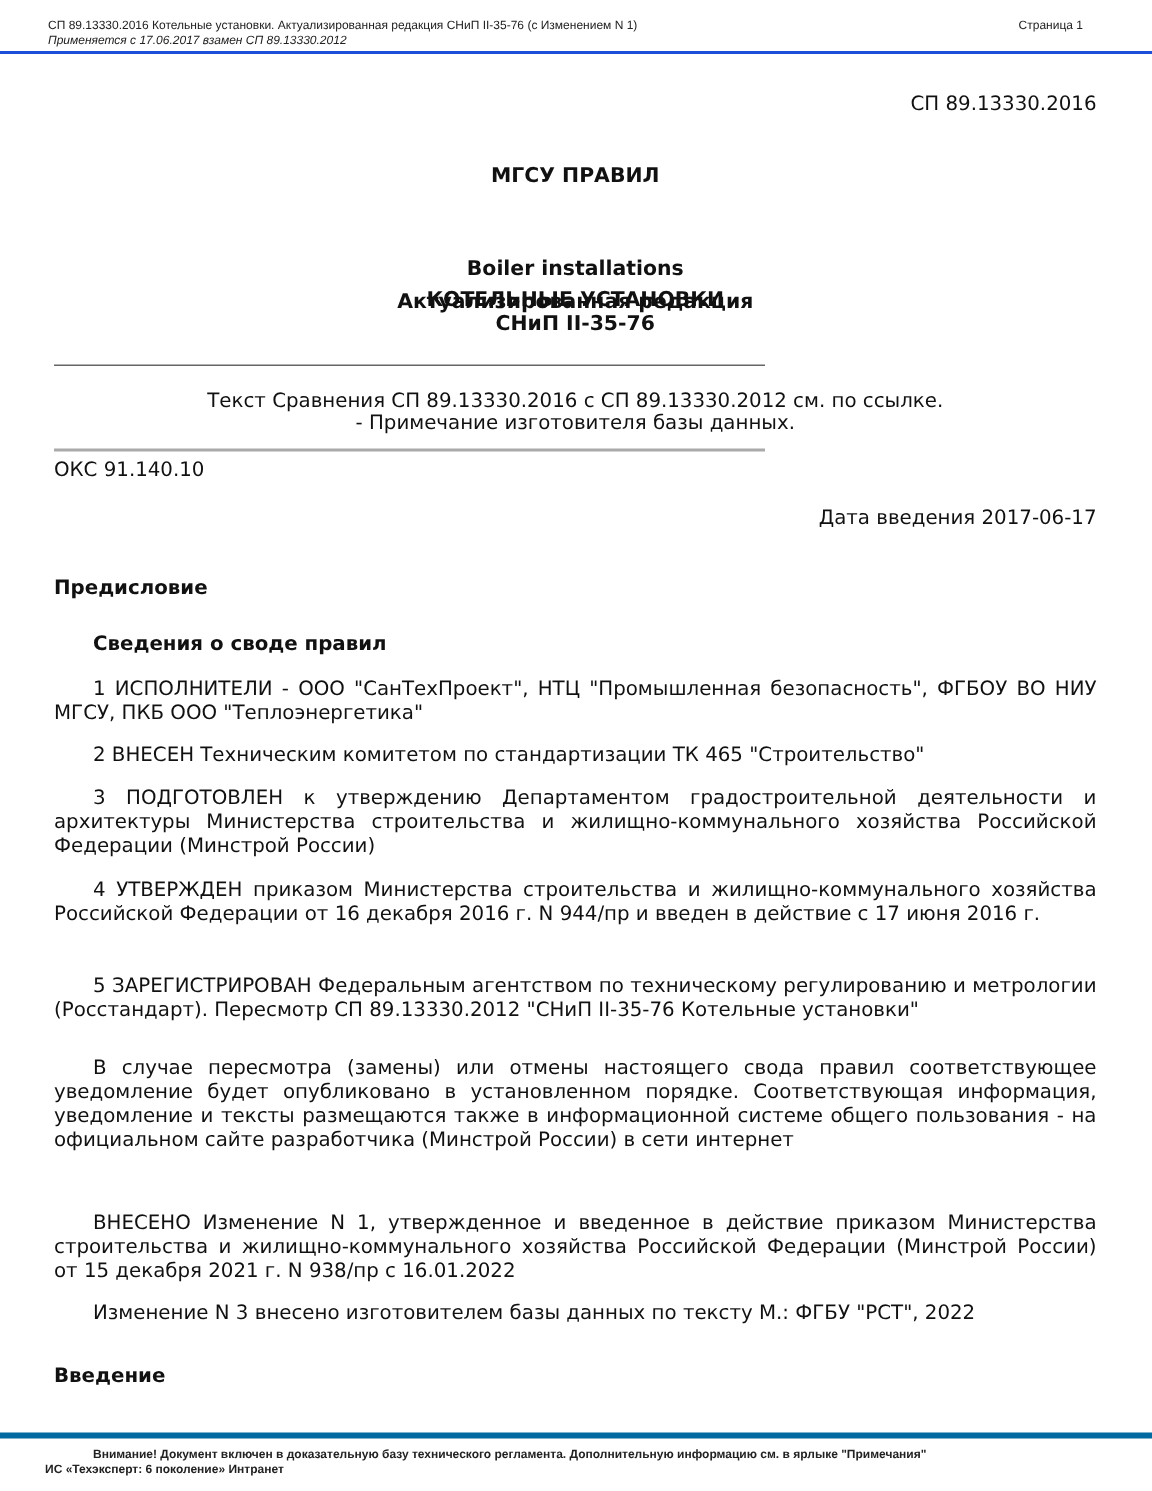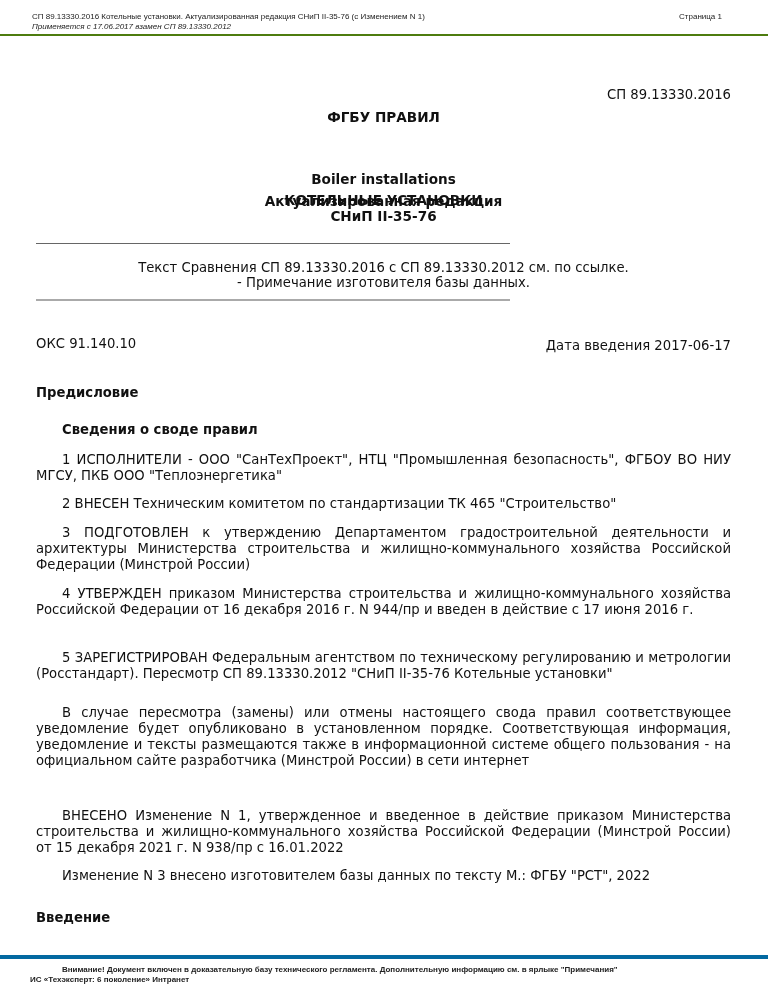--- a/index.html
+++ b/index.html
@@ -15,21 +15,21 @@
       color: #111111;
       font-family: "DejaVu Sans", sans-serif;
     }
 
     
     .page-header {
       position: absolute;
       left: 0; top: 0;
       width: 768px;
       height: 34px;
-      border-bottom: 2px solid #4d7c0f;
+      border-bottom: 2px solid #1d4ed8;
       font-family: "Liberation Sans", sans-serif;
       font-size: 8px;
       color: #222;
     }
     .page-header .hdr-title {
       position: absolute;
       left: 32px; top: 12px;
       white-space: nowrap;
     }
     .page-header .hdr-sub {
@@ -50,21 +50,20 @@
       left: 36px;
       top: 40px;
       width: 695px;
       font-size: 13.2px;
       line-height: 16px;
     }
     .doc-code {
       position: absolute;
       right: 0; top: 22px;
       white-space: nowrap;
-      margin-top: 25px;
     }
     .title-block {
       position: absolute;
       left: 0; width: 695px;
       text-align: center;
       font-weight: bold;
     }
     .t-svod { top: 69px; font-size: 13.6px; }
     .t-name { top: 108px; font-size: 13.6px; margin-top: 44px; }
     .t-en   { top: 131px; font-size: 13.6px; text-align: center; }
@@ -82,21 +81,21 @@
     .note-block {
       position: absolute;
       left: 0; width: 695px;
       top: 220px;
       text-align: center;
       line-height: 15px;
     }
 
     .oks {
       position: absolute;
-      left: 0; top: 296px;
+      left: 0; top: 266px;
       white-space: nowrap;
     }
     .date-intro {
       position: absolute;
       right: 0; top: 298px;
       white-space: nowrap;
     }
 
     .sec-title {
       position: absolute;
@@ -159,21 +158,21 @@
 <div class="page-header">
   <span class="hdr-title">СП 89.13330.2016 Котельные установки. Актуализированная редакция СНиП II-35-76 (с Изменением N 1)</span>
   <span class="hdr-sub">Применяется с 17.06.2017 взамен СП 89.13330.2012</span>
   <span class="hdr-page">Страница 1</span>
 </div>
 
 <div class="doc">
 
   <div class="doc-code">СП 89.13330.2016</div>
 
-  <div class="title-block t-svod">ФГБУ ПРАВИЛ</div>
+  <div class="title-block t-svod">МГСУ ПРАВИЛ</div>
   <div class="title-block t-name">КОТЕЛЬНЫЕ УСТАНОВКИ</div>
   <div class="title-block t-en">Boiler installations</div>
   <div class="title-block t-act">
     <div>Актуализированная редакция</div>
     <div>СНиП II-35-76</div>
   </div>
 
   <div class="rule rule-top"></div>
   <div class="note-block">
     <div>Текст Сравнения СП 89.13330.2016 с СП 89.13330.2012 см. по ссылке.</div>

